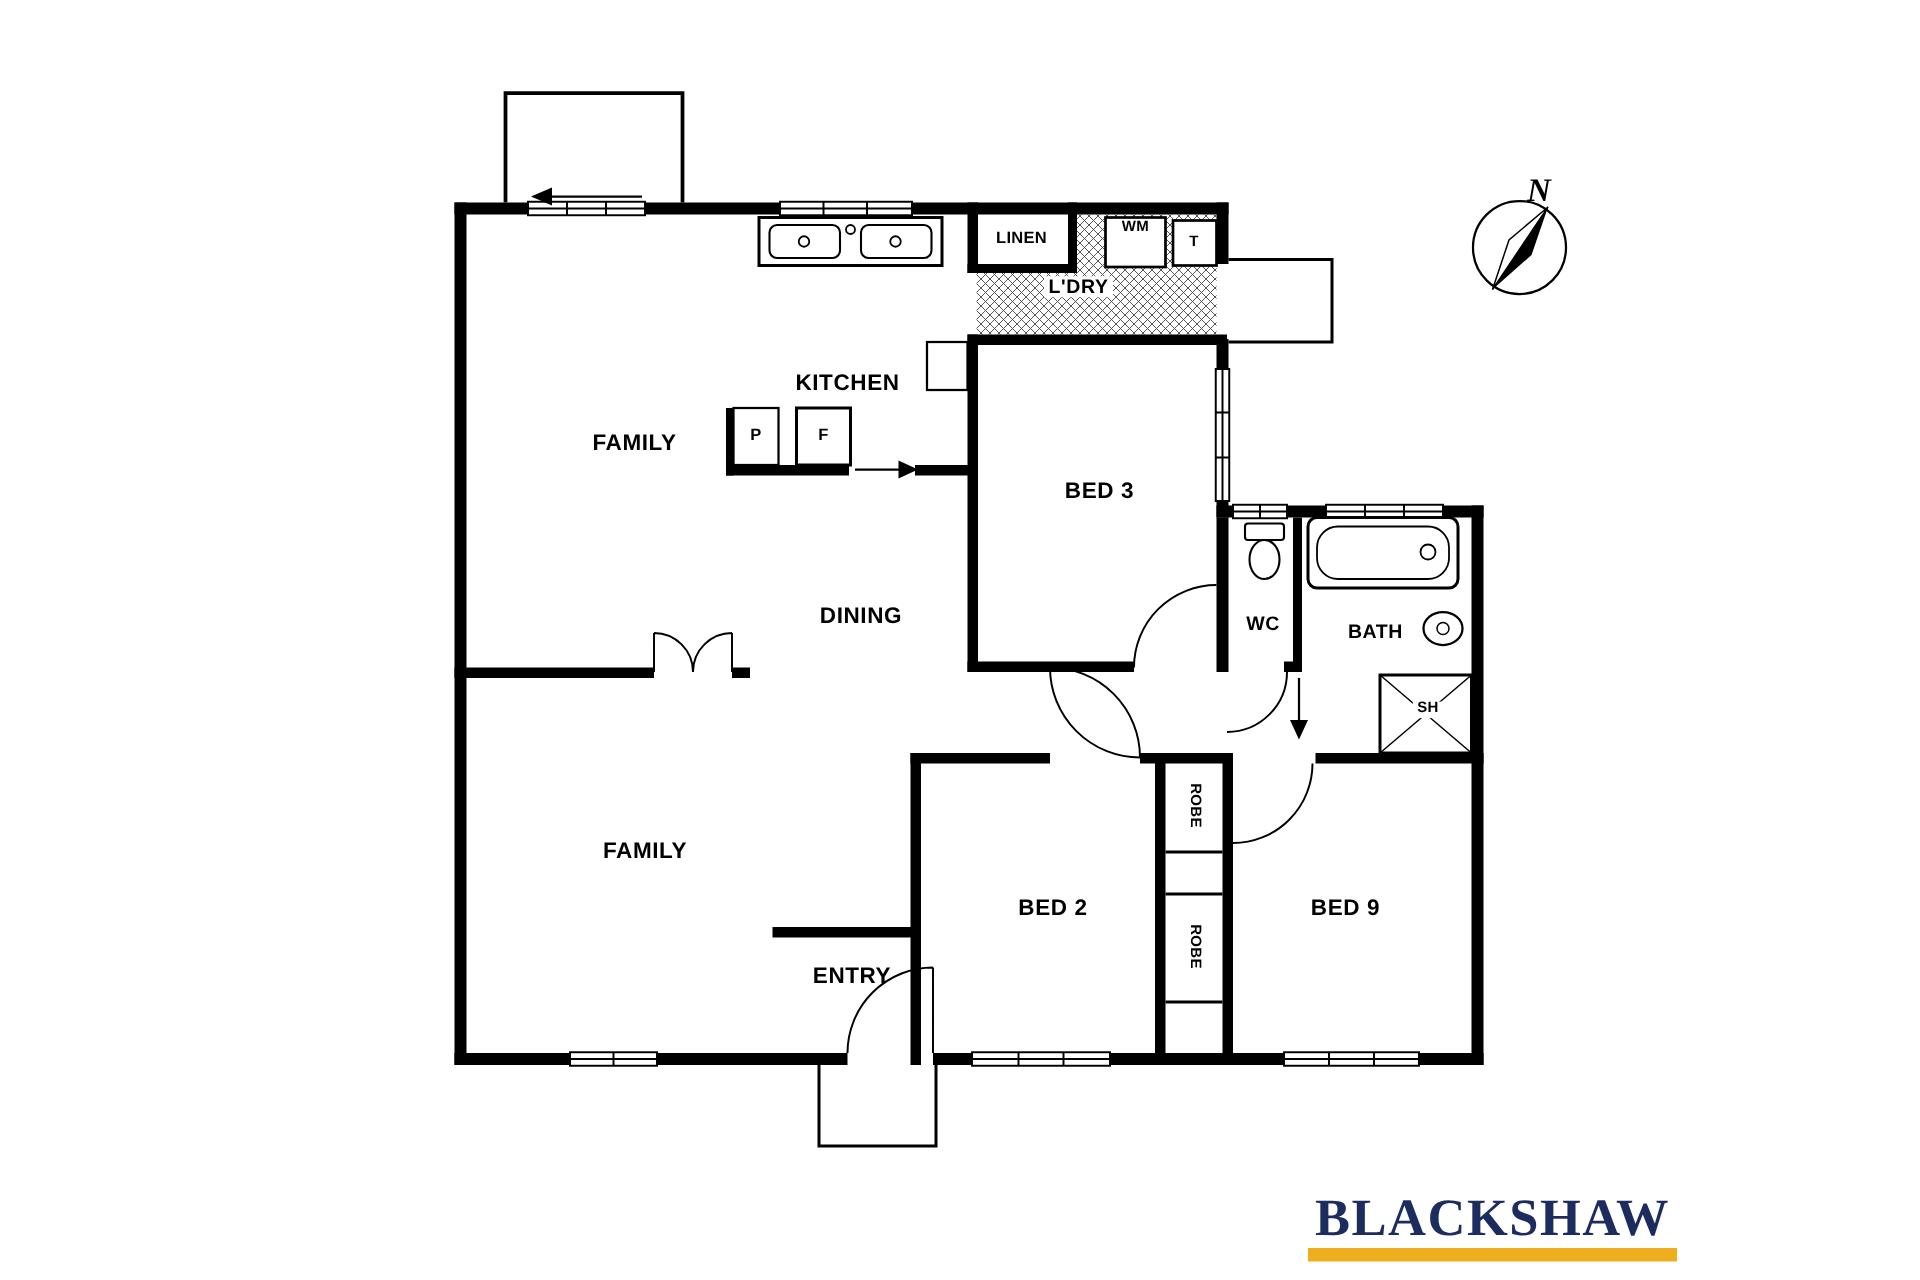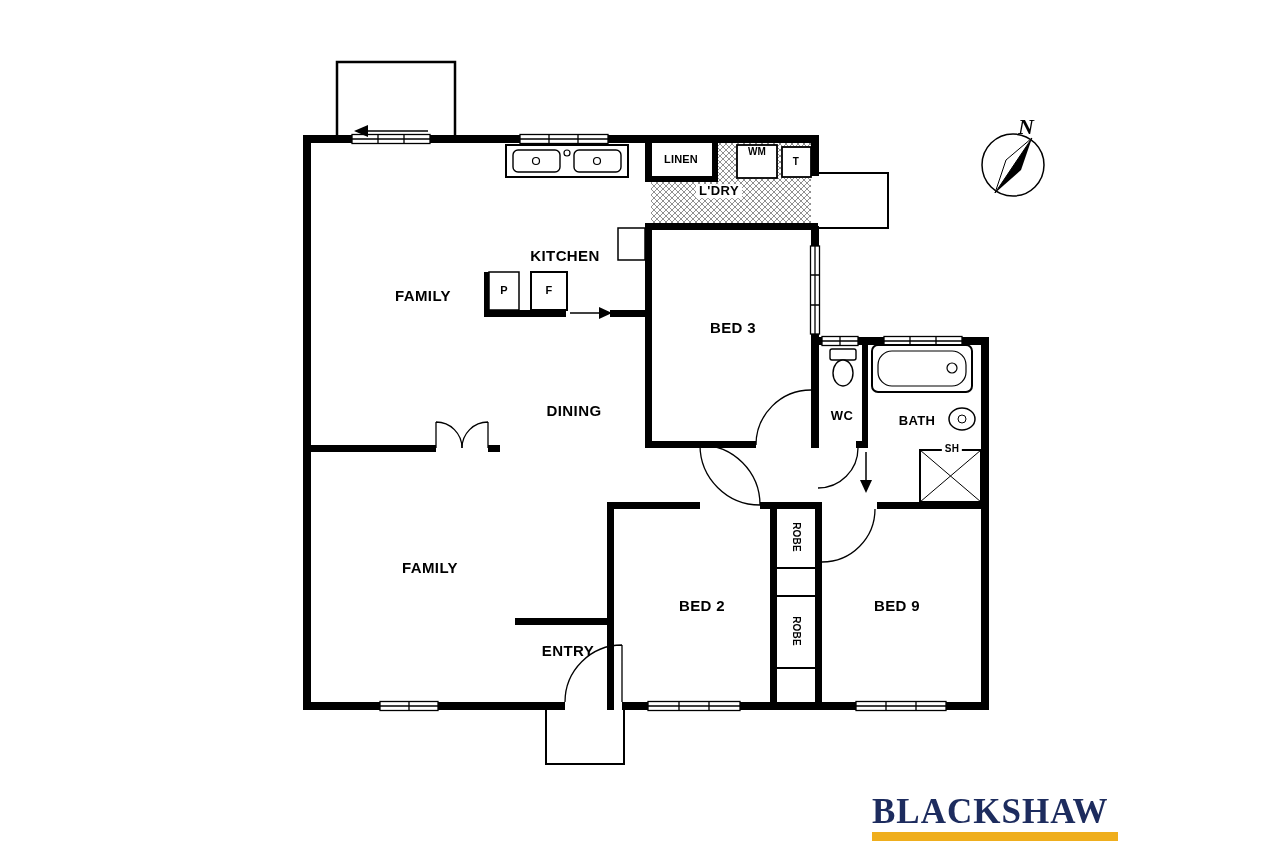--- a/index.html
+++ b/index.html
@@ -9,21 +9,21 @@
   .lbl{position:absolute;transform:translate(-50%,-50%);font-weight:bold;color:#000;
        font-size:15px;letter-spacing:.4px;white-space:nowrap;line-height:1.05}
   .md{font-size:13px}
   .sm{font-size:11px;letter-spacing:.2px}
   .xs{font-size:10px;letter-spacing:.2px}
   .bg{background:#fff;padding:0 3px}
   .vert{transform:translate(-50%,-50%) rotate(90deg)}
   .compass-n{position:absolute;transform:translate(-50%,-50%);
              font-family:"Liberation Serif",serif;font-style:italic;font-weight:bold;
              font-size:22px;color:#000}
-  .brand{position:absolute;left:872px;top:792px;width:246px;
+  .brand{position:absolute;left:872px;top:792px;width:246px;text-align:center;
          font-family:"Liberation Serif",serif;font-weight:bold;font-size:35px;
          color:#1d2c5e;letter-spacing:1px}
   .brand-bar{position:absolute;left:872px;top:832px;width:246px;height:9px;background:#efae1d}
 </style>
 </head>
 <body>
 
 <div class="canvas">
 
   <svg class="plan-svg" width="1280" height="853" viewBox="0 0 1280 853">
@@ -190,20 +190,20 @@
   <div class="lbl md" style="left:842px;top:416px">WC</div>
   <div class="lbl md" style="left:917px;top:421px">BATH</div>
 
   <div class="lbl sm" style="left:681px;top:160px">LINEN</div>
   <div class="lbl xs vert" style="left:796px;top:537px">ROBE</div>
   <div class="lbl xs vert" style="left:796px;top:631px">ROBE</div>
   <div class="lbl sm" style="left:504px;top:291px">P</div>
   <div class="lbl sm" style="left:549px;top:291px">F</div>
   <div class="lbl xs" style="left:757px;top:152px">WM</div>
   <div class="lbl xs" style="left:796px;top:162px">T</div>
-  <div class="lbl xs bg" style="left:952px;top:449px">SH</div>
+  <div class="lbl xs bg" style="left:952px;top:473px">SH</div>
 
   <div class="compass-n" style="left:1026px;top:127px">N</div>
 
   <div class="brand">BLACKSHAW</div>
   <div class="brand-bar"></div>
 
 </div>
 
 </body></html>

